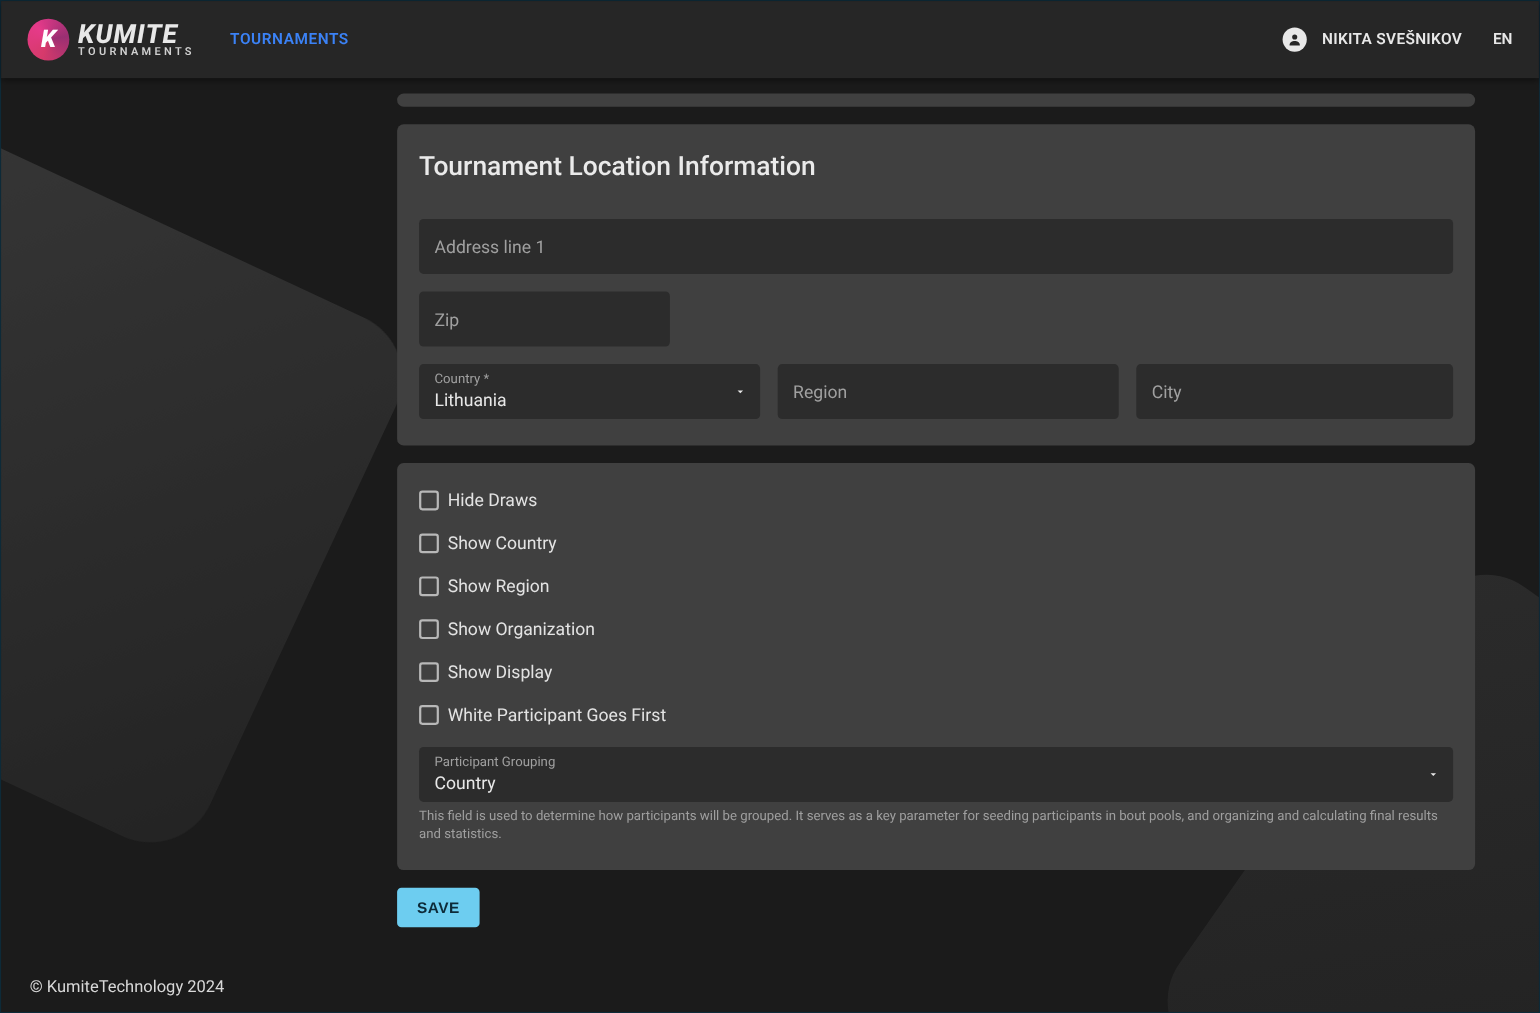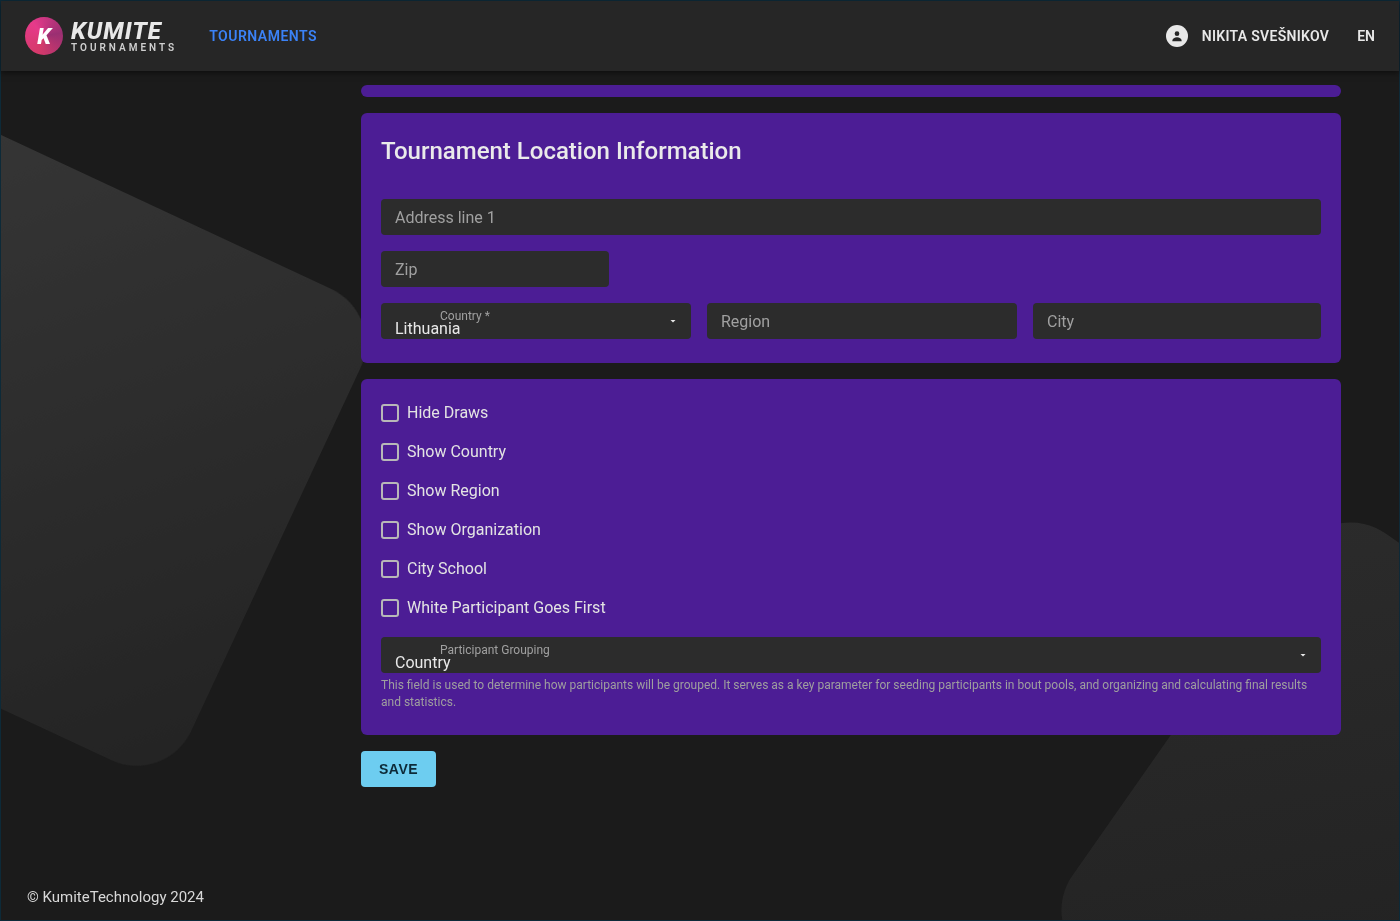--- a/index.html
+++ b/index.html
@@ -120,56 +120,55 @@
   .content {
     position:absolute;
     left: 360px;
     right: 58px;
     top: 14px;
     display:flex;
     flex-direction:column;
     gap: 16px;
   }
   .card {
-    background: #4c1d95;
+    background: #404040;
     border-radius: 6px;
     padding: 24px 20px;
     position: relative;
   }
   .card-title {
     font-size: 24px;
     font-weight: 500;
     color: #eaeaea;
     margin-bottom: 34px;
   }
 
   
   .row { display:flex; gap:16px; margin-bottom:16px; }
   .row:last-child { margin-bottom:0; }
   .field {
     position:relative;
     flex:1;
-    height:36px;
+    height:50px;
     background:#2c2c2c;
     border-radius:4px;
     display:flex;
     align-items:center;
     padding: 0 14px;
     cursor:text;
   }
   .field .placeholder {
     color:#a0a0a0;
     font-size:16px;
   }
   .field .float-label {
     position:absolute;
     top:6px; left:14px;
     font-size:12px;
     color:#a0a0a0;
-    margin-left:45px;
   }
   .field .value {
     font-size:16px;
     color:#e8e8e8;
     margin-top:14px;
   }
   .field .dropdown-caret {
     position:absolute;
     right:12px;
     top:50%;
@@ -319,21 +318,21 @@
         <div class="check-row">
           <span class="checkbox"></span>
           <span class="check-label">Show Region</span>
         </div>
         <div class="check-row">
           <span class="checkbox"></span>
           <span class="check-label">Show Organization</span>
         </div>
         <div class="check-row">
           <span class="checkbox"></span>
-          <span class="check-label">City School</span>
+          <span class="check-label">Show Display</span>
         </div>
         <div class="check-row">
           <span class="checkbox"></span>
           <span class="check-label">White Participant Goes First</span>
         </div>
 
         <div class="field" style="width:100%;">
           <span class="float-label">Participant Grouping</span>
           <span class="value">Country</span>
           <span class="dropdown-caret">

